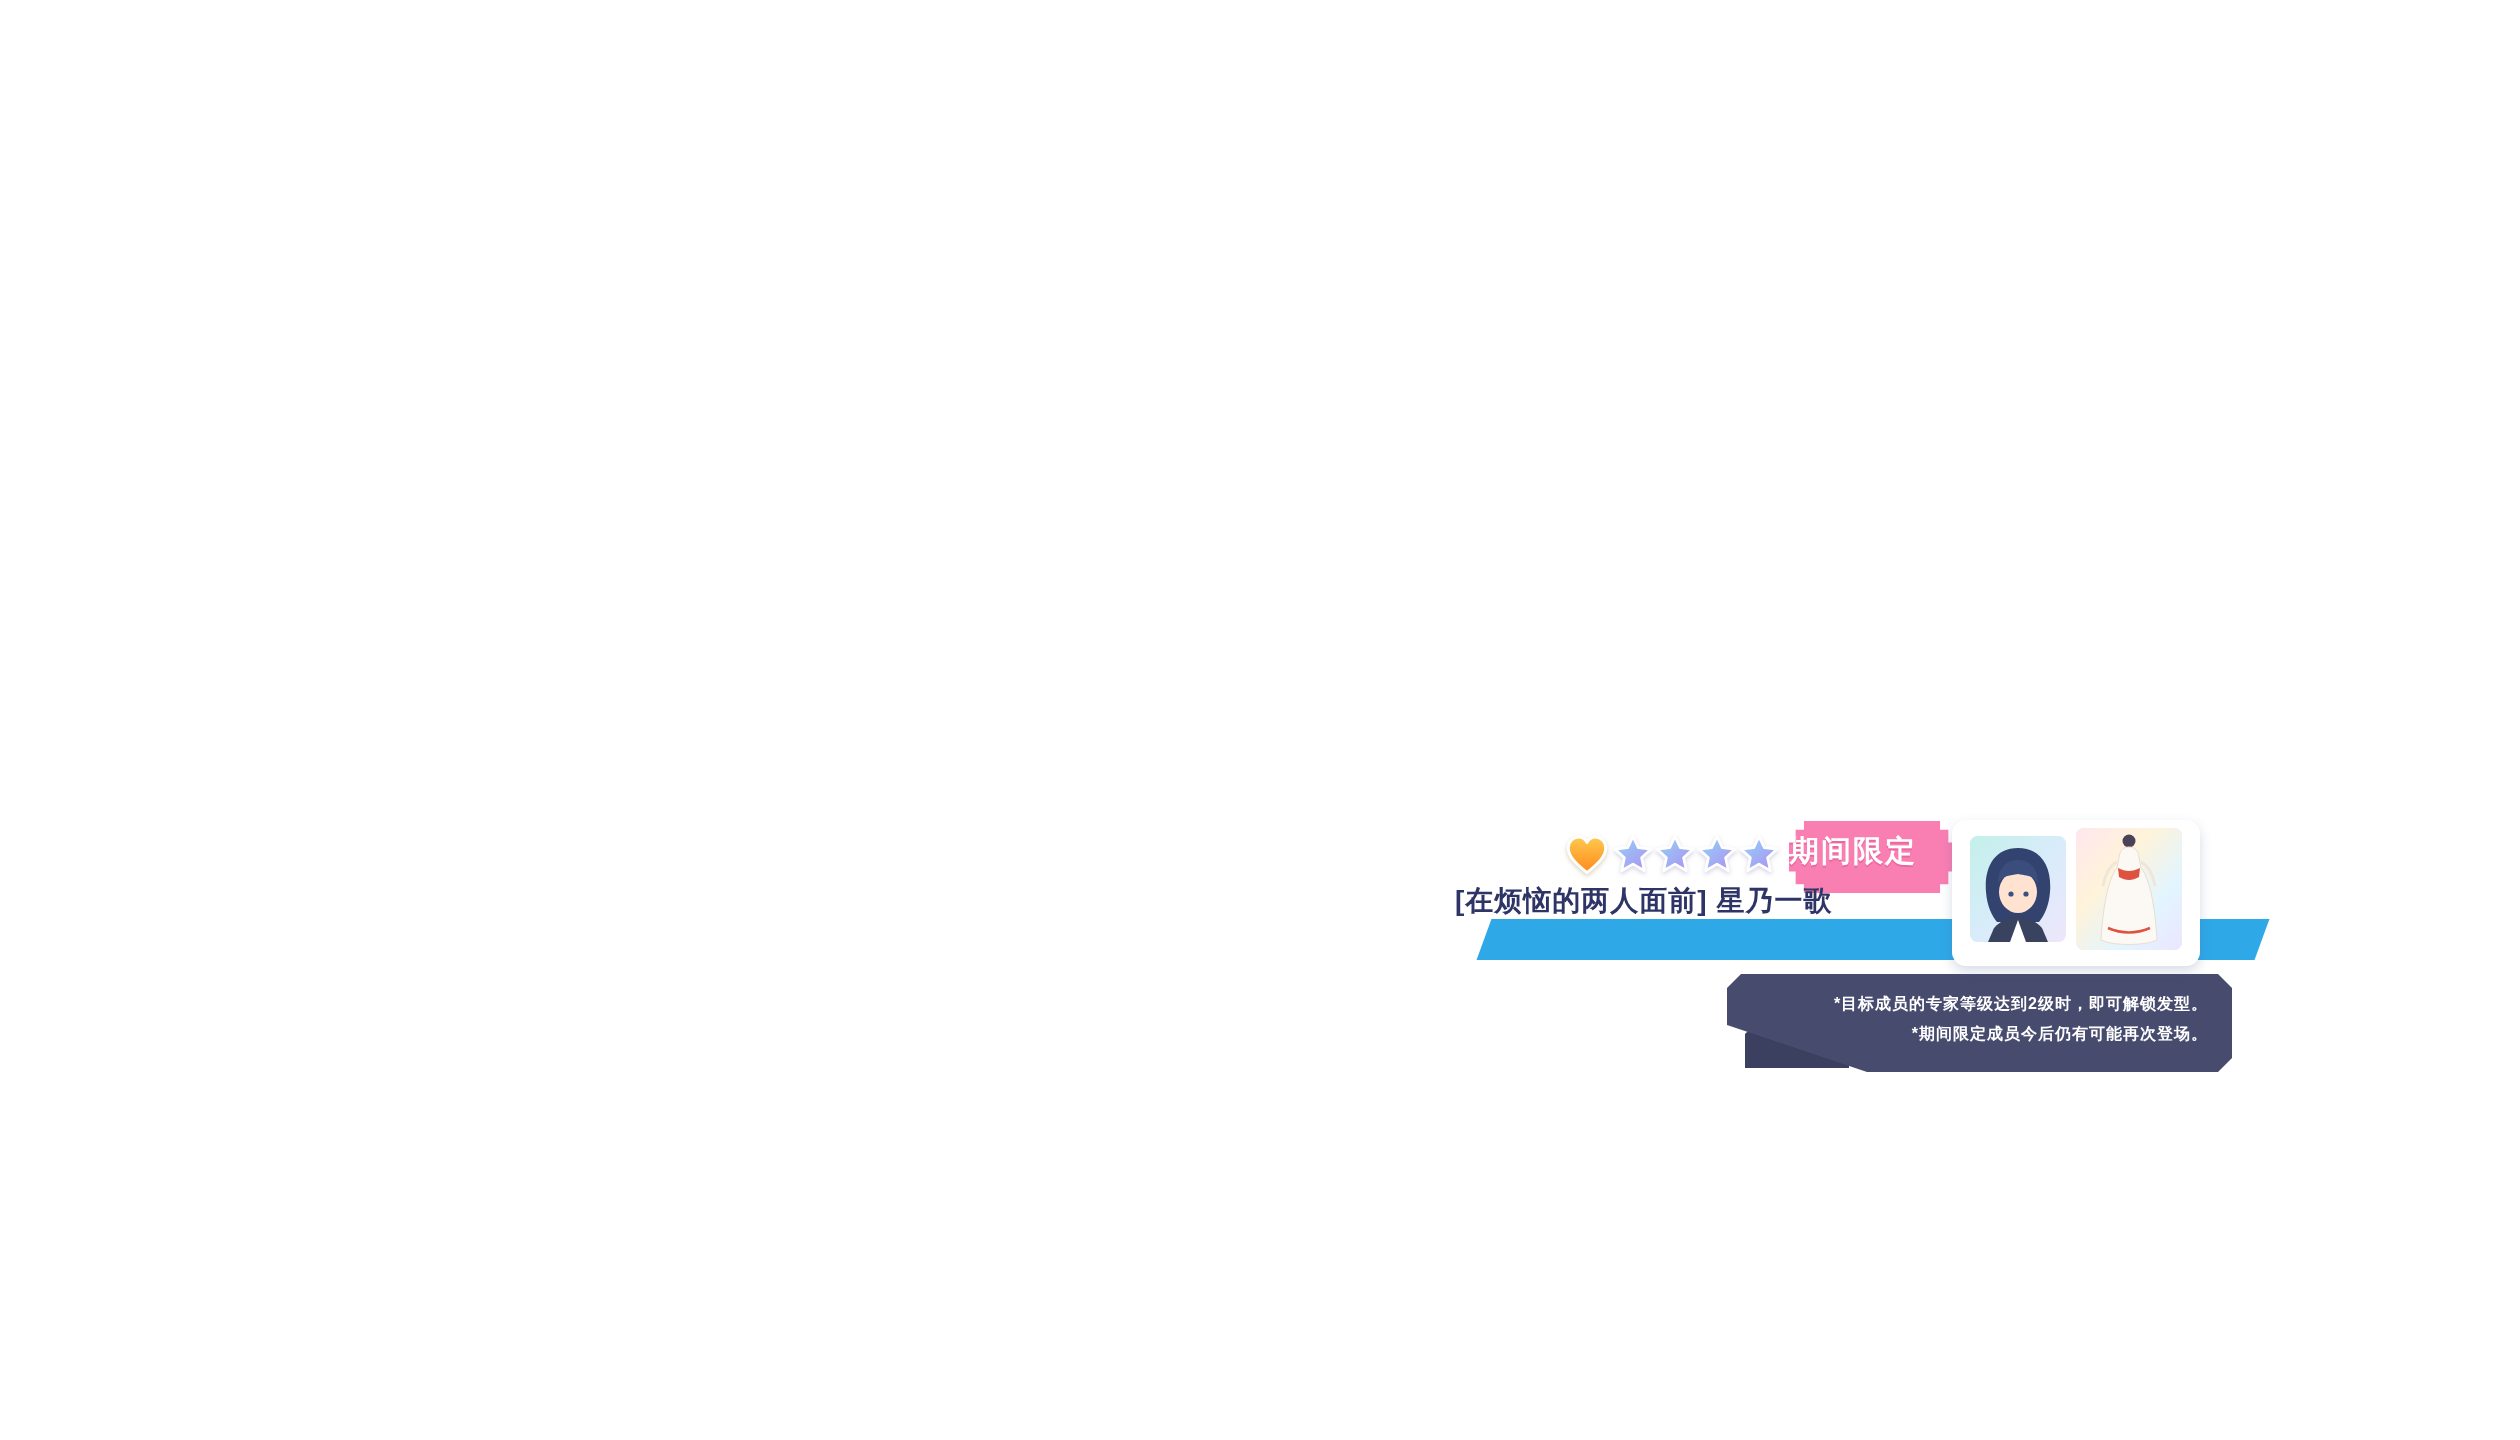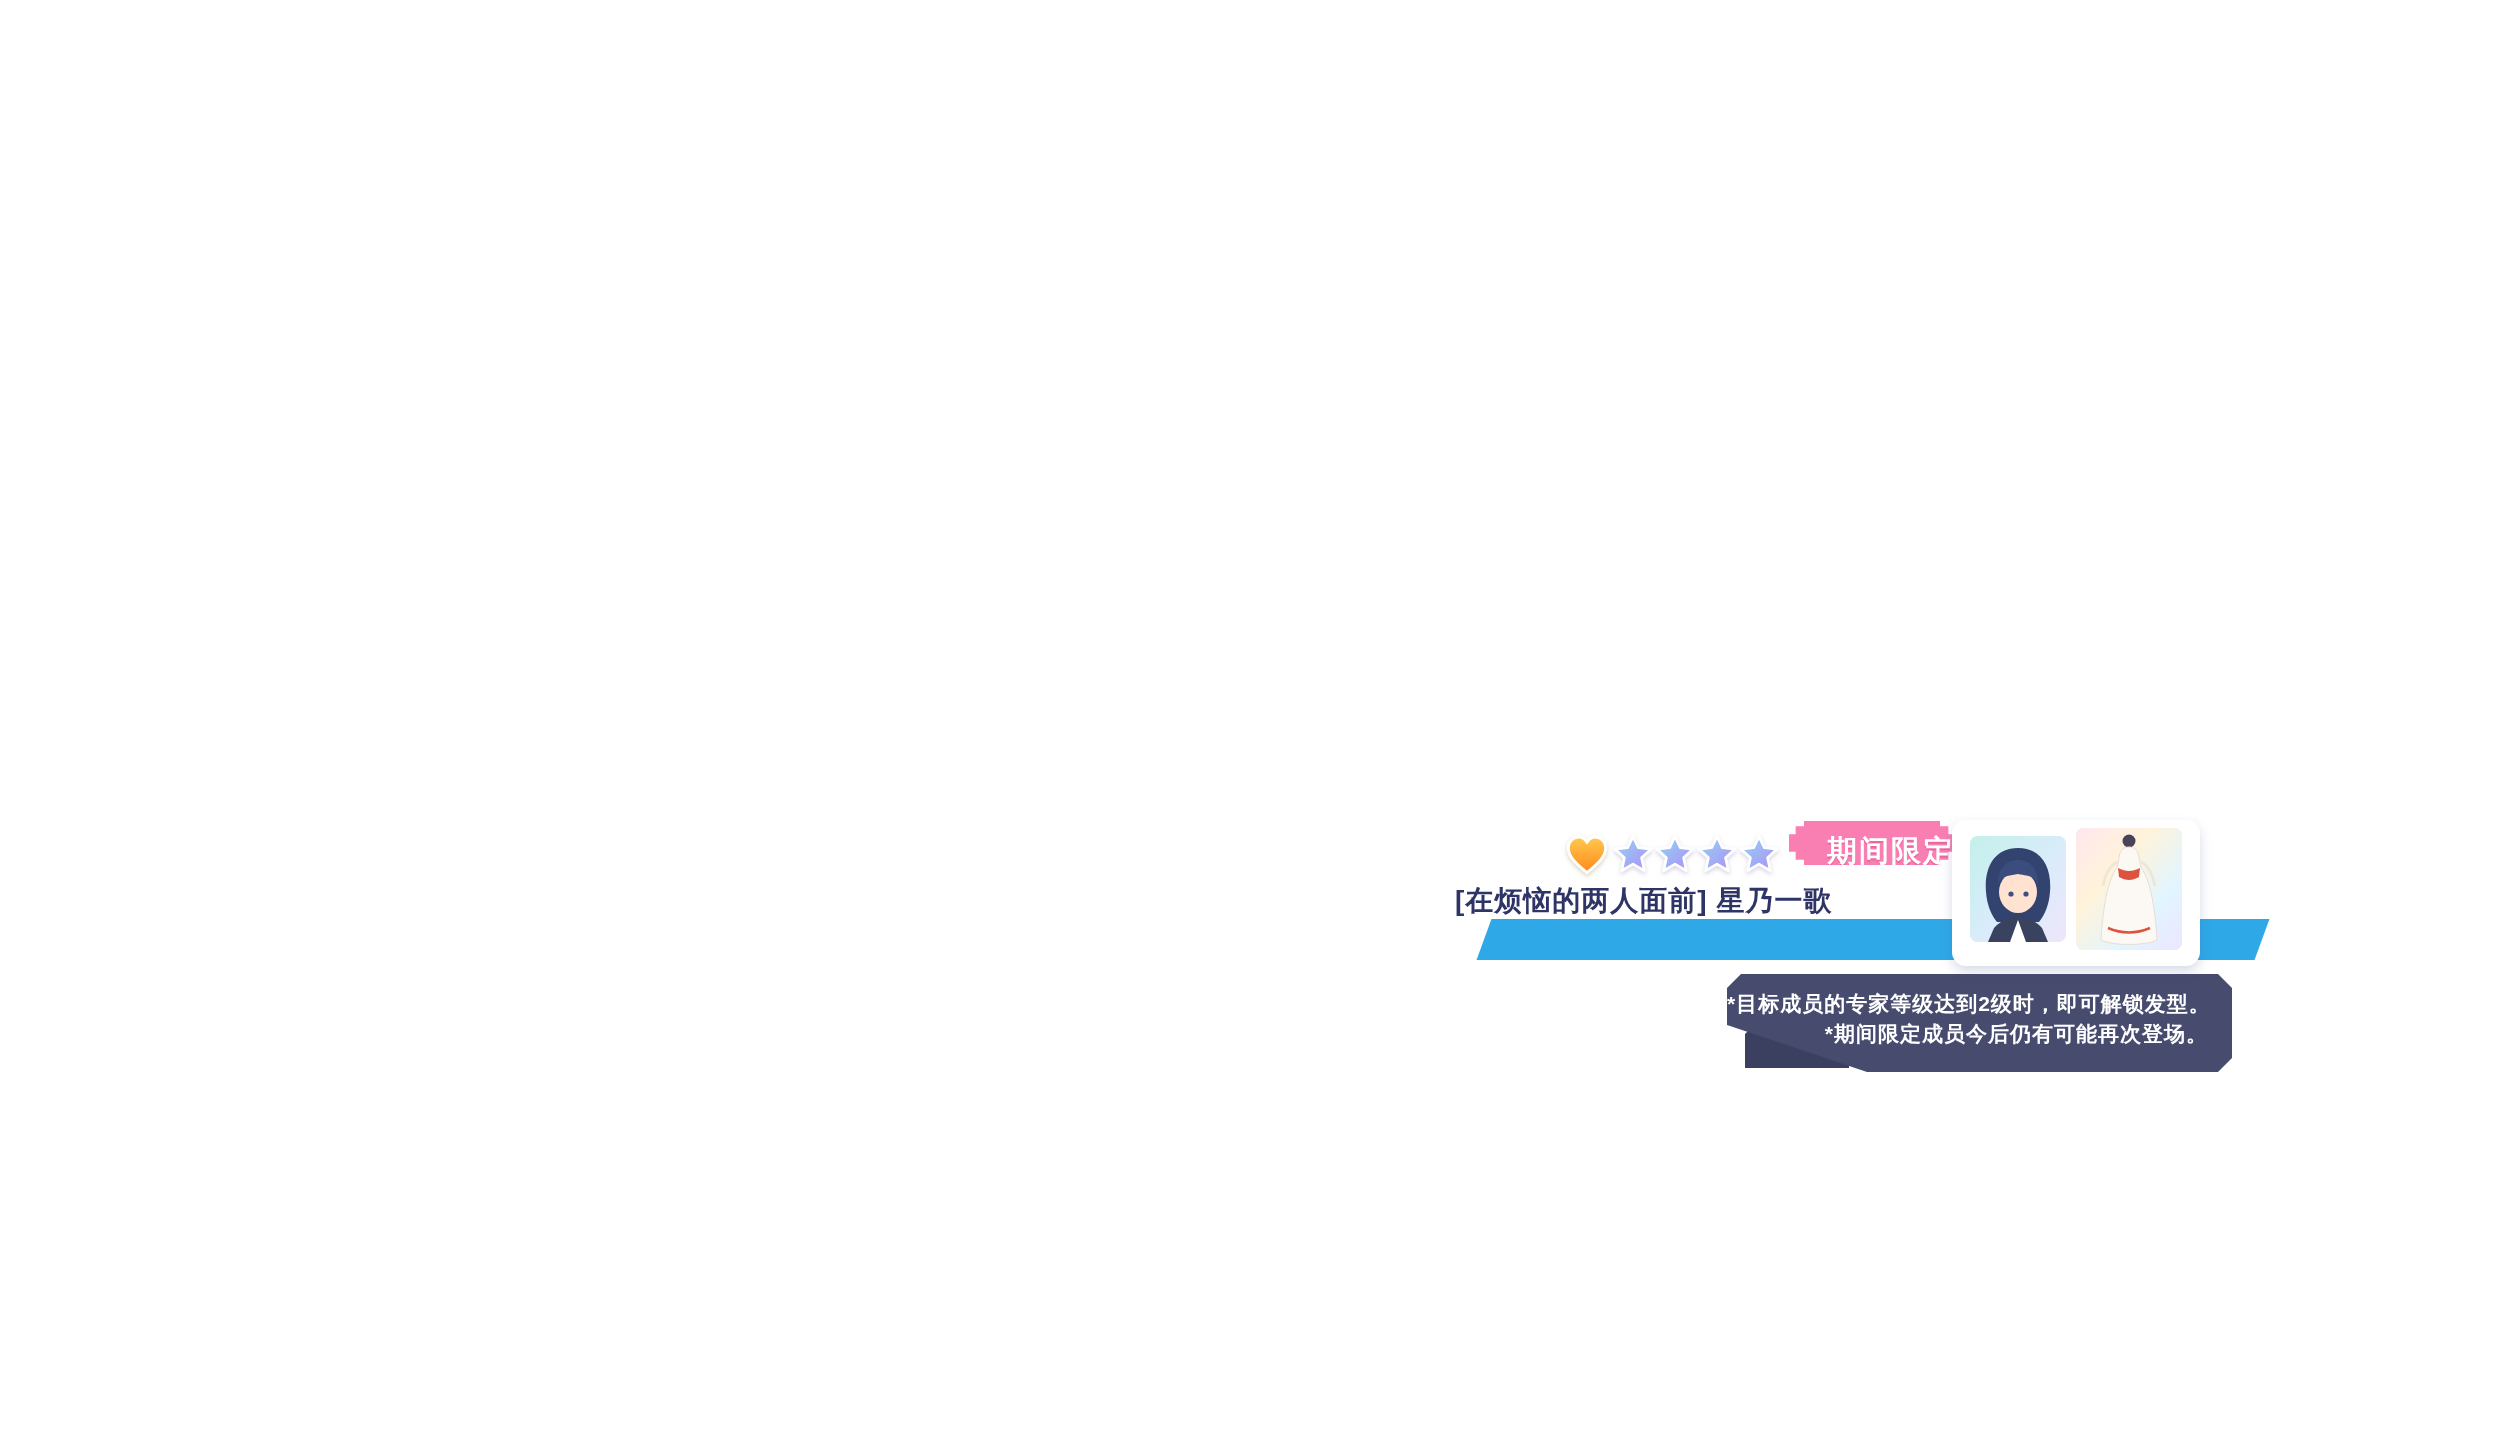--- a/index.html
+++ b/index.html
@@ -22,24 +22,24 @@
     position:absolute;left:1564px;top:831px;height:48px;
     display:flex;align-items:center;z-index:4;
   }
   .heart{width:46px;height:46px;display:block;margin-right:3px;filter:drop-shadow(0 2px 2px rgba(120,80,0,.25));}
   .stars{display:flex;align-items:center;}
   .star{width:44px;height:44px;display:block;margin-left:-2px;filter:drop-shadow(0 2px 2px rgba(90,80,160,.25));}
   .heart svg,.star svg{display:block;width:100%;height:100%;}
 
   
   .badge{
-    position:absolute;left:1789px;top:821px;width:166px;height:44px;
+    position:absolute;left:1789px;top:821px;width:166px;height:72px;
     background:var(--badge-pink,#f97fb3);
     color:#ffffff;font-weight:bold;font-size:30px;line-height:60px;
-    text-align:right;letter-spacing:2px;z-index:4;
+    text-align:left;letter-spacing:2px;z-index:4;
     text-shadow:0 2px 0 rgba(214,75,137,.45);
     clip-path:polygon(0 30%,4% 30%,4% 12%,9% 12%,9% 0,91% 0,91% 12%,96% 12%,96% 30%,100% 30%,100% 70%,96% 70%,96% 88%,91% 88%,91% 100%,9% 100%,9% 88%,4% 88%,4% 70%,0 70%);
   }
 
   
   .title{
     position:absolute;left:1455px;top:882px;width:600px;
     text-align:left;color:var(--title-navy,#2e3566);
     font-size:28px;font-weight:bold;letter-spacing:1px;z-index:4;white-space:nowrap;
   }
@@ -57,21 +57,21 @@
   .thumb svg{display:block;width:100%;height:100%;}
 
   
   .note-box{
     position:absolute;left:1727px;top:974px;width:505px;height:98px;
     background:var(--note-navy,#474b6e);z-index:3;
     clip-path:polygon(14px 0,calc(100% - 14px) 0,100% 14px,100% calc(100% - 14px),calc(100% - 14px) 100%,140px 100%,0 52%,0 14px);
     color:#ffffff;text-align:right;box-sizing:border-box;
     padding:15px 24px 0 0;font-weight:bold;
   }
-  .note-line{font-size:21px;line-height:30px;letter-spacing:1px;white-space:nowrap;}
+  .note-line{font-size:16px;line-height:30px;letter-spacing:1px;white-space:nowrap;}
 
   
   .note-back{
     position:absolute;left:1745px;top:1024px;width:104px;height:44px;
     background:var(--note-navy-dark,#3c4060);z-index:2;
     clip-path:polygon(0 10px,10px 0,34% 0,100% 72%,100% 100%,0 100%);
   }
 </style>
 </head>
 <body>

